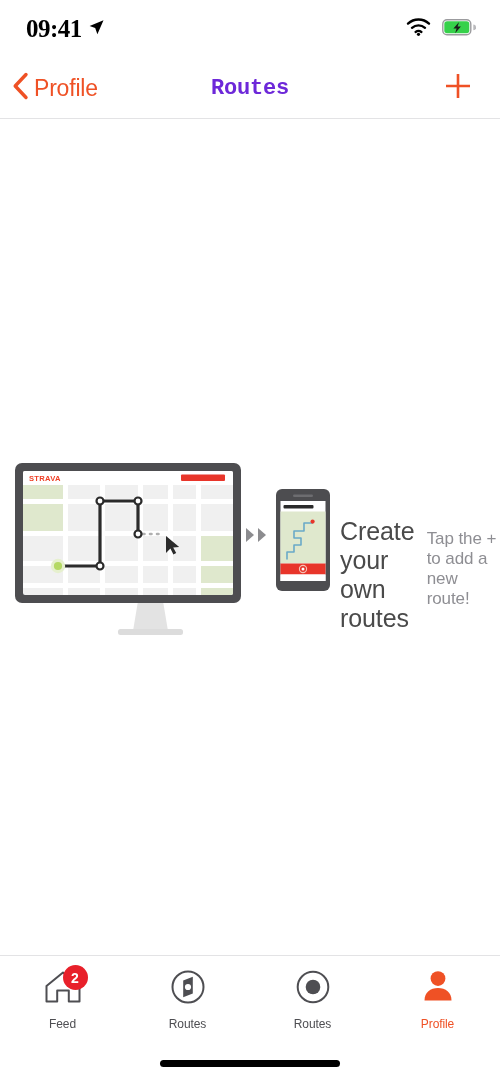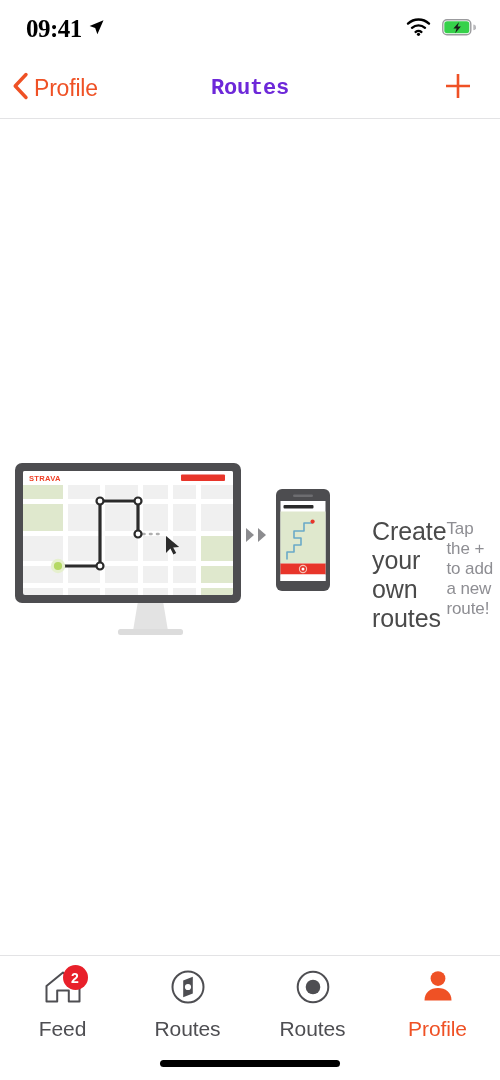--- a/index.html
+++ b/index.html
@@ -70,21 +70,21 @@
   .content {
     flex:1 1 auto;
     display:flex; 
     align-items:center;
     padding-top:32px;
   }
   .illustration { width:340px; height:200px; }
   .empty-title {
     margin-top:44px;
     font-size:25px; color:#4a4a4a;
-    font-weight:400; letter-spacing:-0.1px;margin-left:32px;
+    font-weight:400; letter-spacing:-0.1px;
   }
   .empty-sub {
     margin-top:32px;
     font-size:17px; color:#8e8e93;
     letter-spacing:-0.1px;
   }
 
   
   .tab-bar {
     flex:0 0 125px;
@@ -100,21 +100,21 @@
     align-items:center; gap:7px;
     cursor:pointer;
     position:relative;
   }
   .tab-icon-wrap {
     position:relative;
     width:46px; height:42px;
     display:flex; align-items:center; justify-content:center;
   }
   .tab-label {
-    font-size:21px; color:#4e4e52;
+    font-size:12px; color:#4e4e52;
     letter-spacing:-0.1px;
   }
   .tab-item.active .tab-label { color:#ef5125; }
   .badge {
     position:absolute;
     top:-3px; right:-2px;
     min-width:25px; height:25px;
     border-radius:13px;
     background:#e8202a;
     color:#fff; font-size:14px; font-weight:bold;

